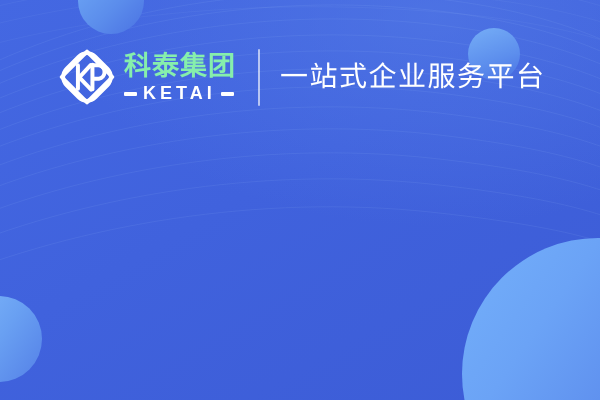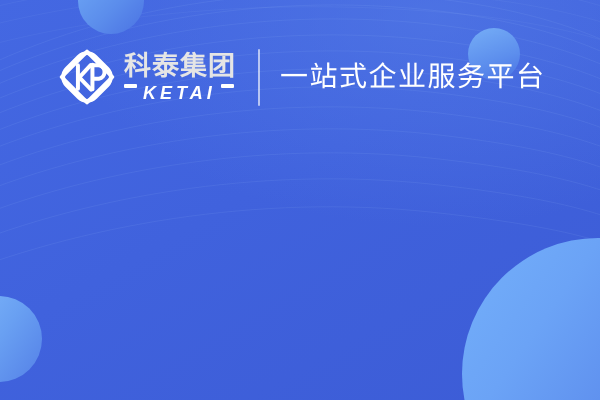--- a/index.html
+++ b/index.html
@@ -95,32 +95,32 @@
     flex: 0 0 58px;
     display: block;
   }
   .logo-wordmark {
     margin-left: 8px;
     display: flex;
     flex-direction: column;
     justify-content: center;
   }
   .logo-cn {
-    color: #e5e5e5;
+    color: #86efac;
     font-size: 27px;
     line-height: 30px;
     font-weight: 700;
     letter-spacing: 1px;
     font-family: Liberation Serif, serif;
     white-space: nowrap;
   }
   .logo-en-row {
     display: flex;
+    align-items: center;
     margin-top: 3px;
-    font-style: italic;
   }
   .logo-dash {
     display: block;
     width: 13px;
     height: 4px;
     background: #ffffff;
     border-radius: 1px;
   }
   .logo-en {
     color: #ffffff;

